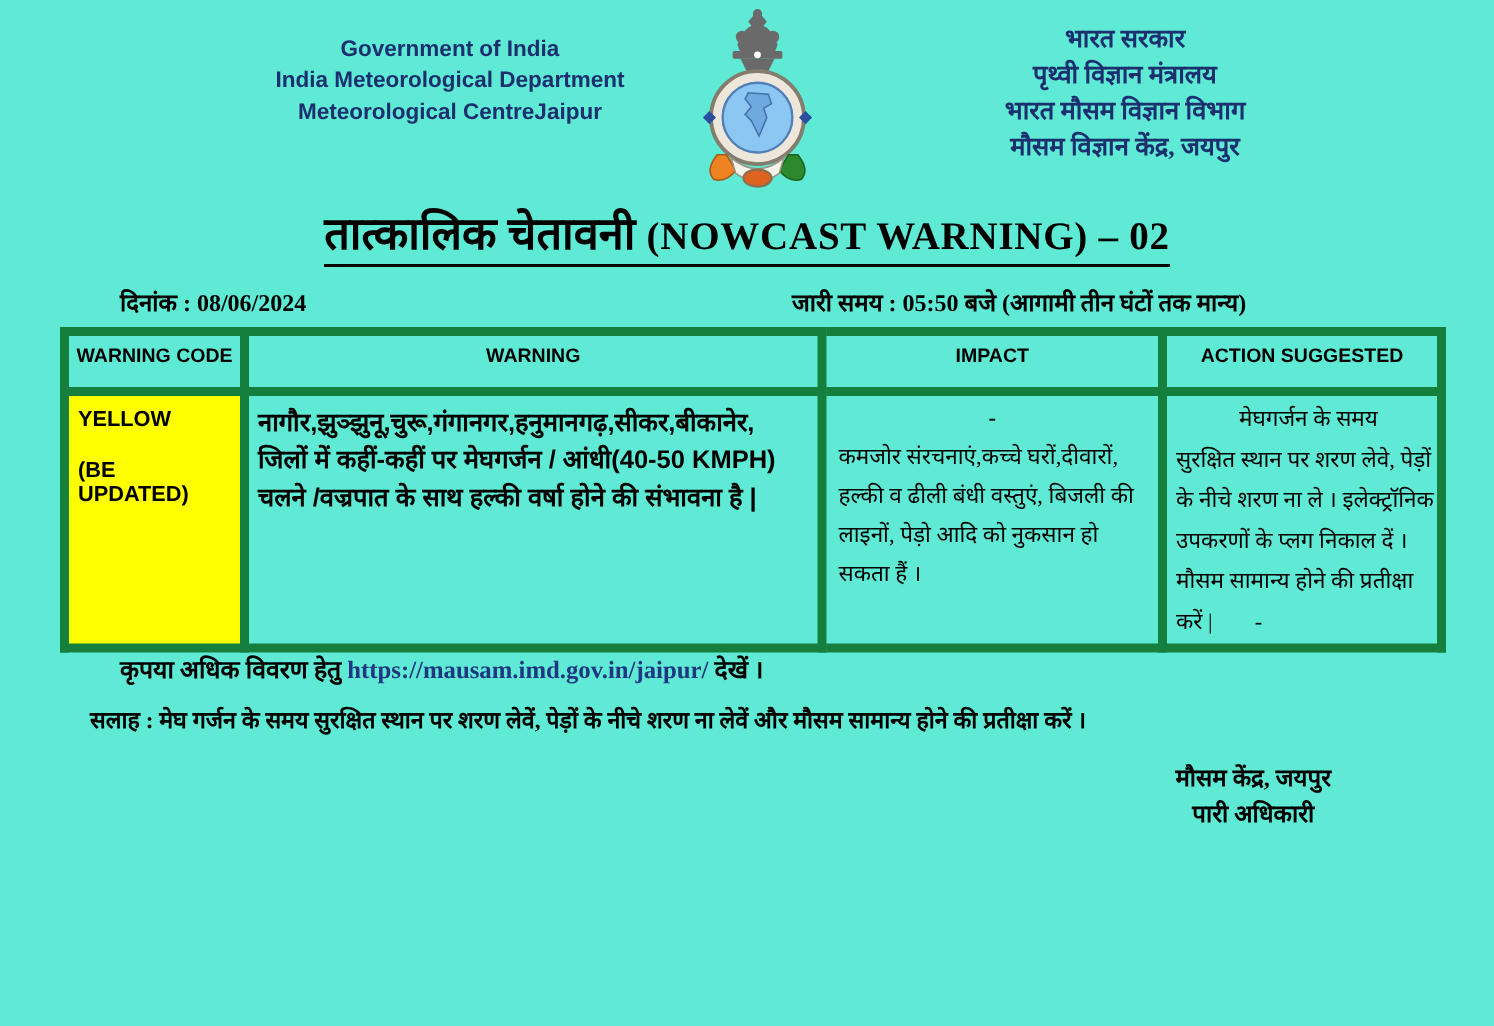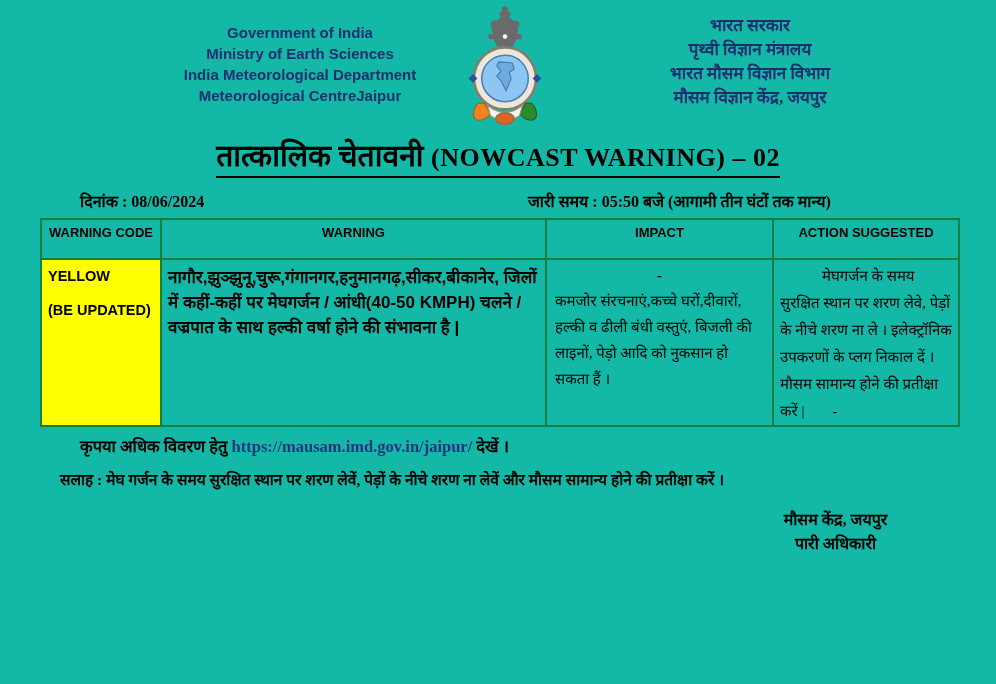--- a/index.html
+++ b/index.html
@@ -1,18 +1,18 @@
 <!DOCTYPE html>
 <html><head>
 <meta charset="utf-8">
 <style>
   * { margin:0; padding:0; box-sizing:border-box; }
   html,body { background:#ffffff; }
   .page {
-    position:relative; width:996px; height:684px; background:#14b8a6;
+    position:relative; width:996px; height:684px; background:#5eead4;
     font-family:"Liberation Sans", sans-serif; color:#000; overflow:hidden;
   }
   
   .hdr-left {
     position:absolute; left:140px; top:22px; width:320px;
     text-align:center; color:#1c2f6e; font-weight:bold; font-size:15px; line-height:21px;
     font-family:"Liberation Sans", sans-serif;
   }
   .hdr-logo { position:absolute; left:452px; top:4px; width:106px; height:124px; text-align:center; }
   .hdr-right {
@@ -33,21 +33,21 @@
   .meta-time {
     position:absolute; left:528px; top:190px; font-family:"Liberation Serif", serif;
     font-weight:bold; font-size:16px;
   }
   
   table.warning-table {
     position:absolute; left:40px; top:218px; width:918px;
     border-collapse:collapse; table-layout:fixed;
   }
   .warning-table th, .warning-table td {
-    border:2px solid #15803d; vertical-align:top;
+    border:6px solid #15803d; vertical-align:top;
   }
   .warning-table th {
     height:40px; font-size:13px; font-weight:bold; text-align:center;
     padding-top:5px; font-family:"Liberation Sans", sans-serif; letter-spacing:0px;
   }
   .warning-table td { height:120px; }
   .col-code { width:120px; }
   .col-warn { width:385px; }
   .col-impact { width:227px; }
   .col-action { width:186px; }
@@ -86,21 +86,20 @@
     font-family:"Liberation Serif", serif; font-weight:bold; font-size:16px; line-height:24px;
   }
 </style>
 </head>
 <body>
 
 <div class="page">
 
   <div class="hdr-left">
     <div>Government of India</div>
-    <div>Ministry of Earth Sciences</div>
     <div>India Meteorological Department</div>
     <div>Meteorological CentreJaipur</div>
   </div>
 
   <div class="hdr-logo">
     <svg width="106" height="124" viewBox="0 0 100 120">
 
       <g fill="#6a6a6a">
         <circle cx="50" cy="5" r="3"></circle>
         <path d="M44,10 L50,3 L56,10 L53,14 L47,14 Z"></path>

